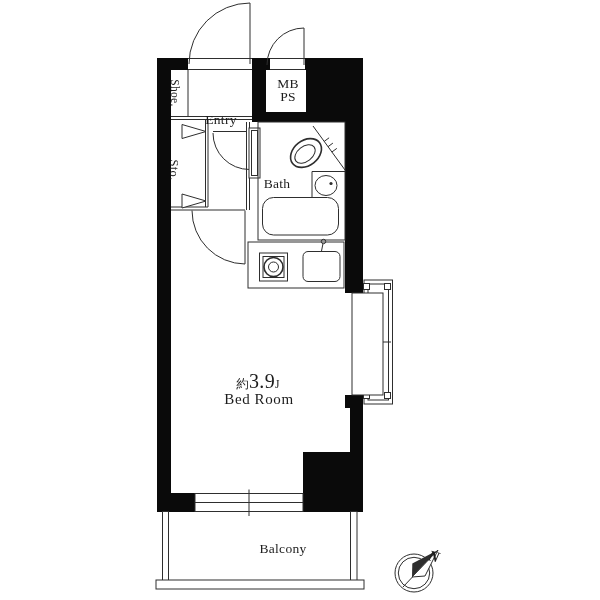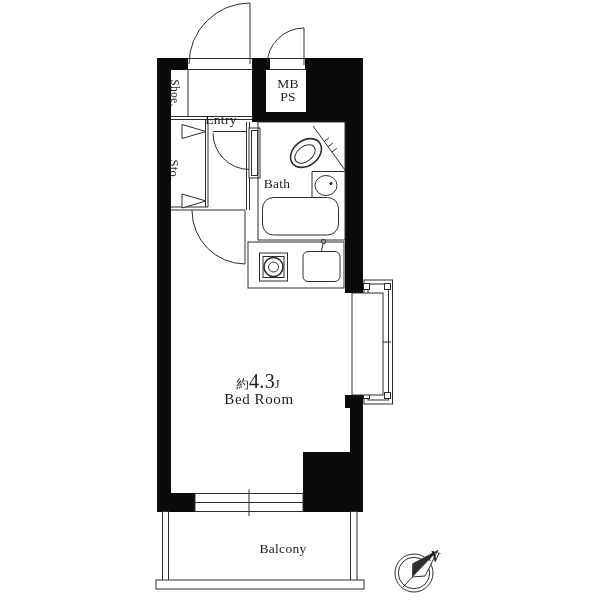--- a/index.html
+++ b/index.html
@@ -164,19 +164,19 @@
     <span>PS</span>
   </div>
 
   <div class="lbl vert sto-lbl" style="left:174px;top:170px;">Sto.</div>
 
   <div class="lbl" style="left:277px;top:184px;">Bath</div>
 
   <div class="lbl bedroom-lbl" style="left:259px;top:360px;margin-top:39px;">Bed Room</div>
 
   <div class="lbl area-lbl" style="left:258px;top:381px;">
-    <span>約</span><span class="val">4.3</span><span class="unit">J</span>
+    <span>約</span><span class="val">3.9</span><span class="unit">J</span>
   </div>
 
   <div class="lbl" style="left:259px;top:549px;margin-left:24px;">Balcony</div>
 
   <div class="lbl north-lbl" style="left:434px;top:557px;">N</div>
 </div>
 
 </body></html>

